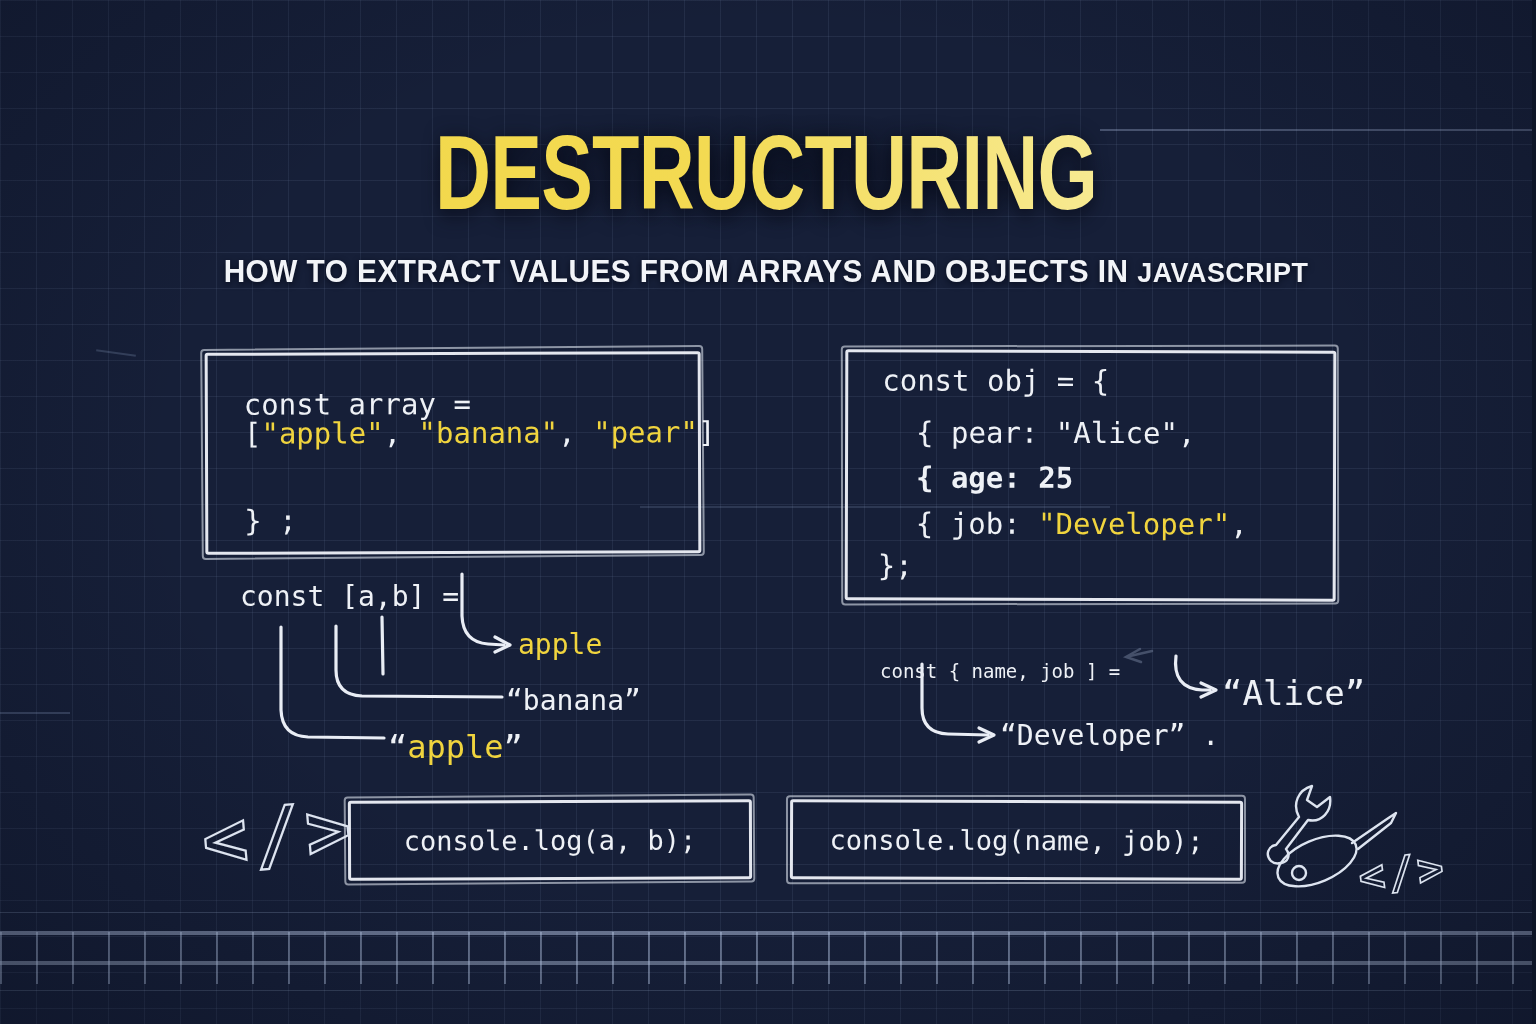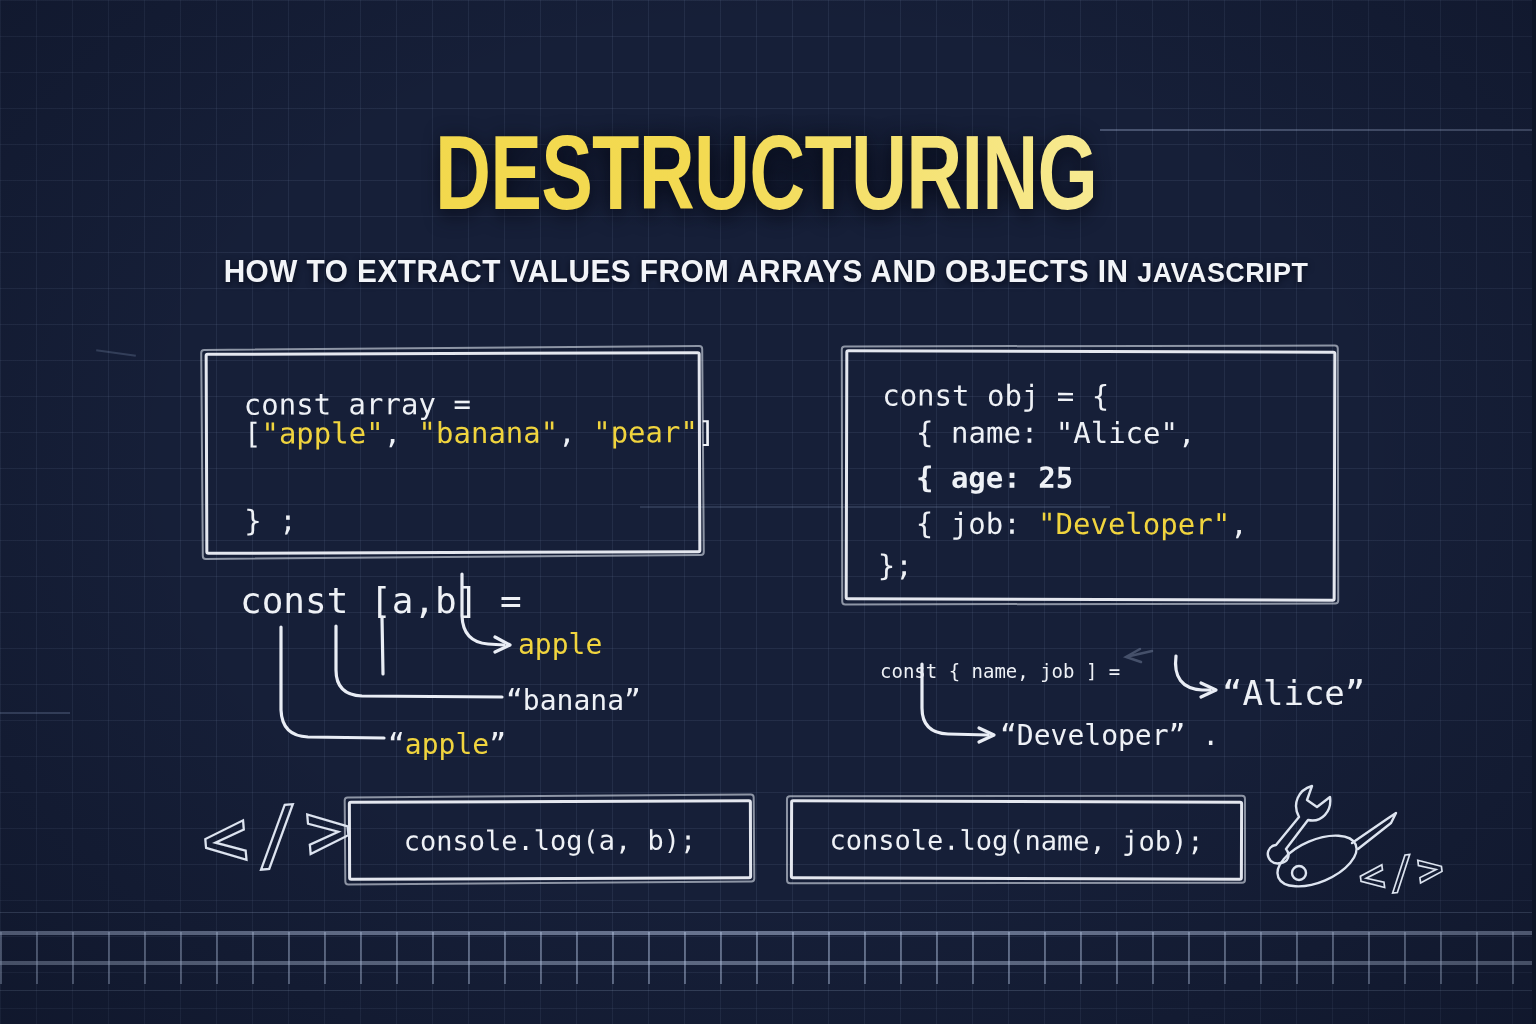--- a/index.html
+++ b/index.html
@@ -81,31 +81,31 @@
 
   <div class="subtitle"><span>HOW TO EXTRACT VALUES FROM ARRAYS AND OBJECTS IN </span><span class="sub-small">JAVASCRIPT</span></div>
 
   <div class="sketch-box array-box">
     <div class="code-line" style="left:36px;top:32px;"><span class="w">const array =</span></div>
     <div class="code-line" style="left:36px;top:61px;"><span class="w">[</span><span class="y">"apple"</span><span class="w">, </span><span class="y">"banana"</span><span class="w">, </span><span class="y">"pear"</span><span class="w">]</span></div>
     <div class="code-line" style="left:36px;top:148px;"><span class="w">} ;</span></div>
   </div>
 
   <div class="sketch-box object-box">
-    <div class="code-line" style="left:34px;top:26px;"><span class="w">const obj = {</span></div>
-    <div class="code-line" style="left:68px;top:63px;"><span class="w">{ name: </span><span class="w">"Alice",</span></div>
+    <div class="code-line" style="left:34px;top:11px;"><span class="w">const obj = {</span></div>
+    <div class="code-line" style="left:68px;top:63px;"><span class="w">{ pear: </span><span class="w">"Alice",</span></div>
     <div class="code-line" style="left:68px;top:108px;font-weight:bold;"><span class="w">{ age: 25</span></div>
     <div class="code-line" style="left:68px;top:154px;"><span class="w">{ job: </span><span class="y">"Developer"</span><span class="w">,</span></div>
     <div class="code-line" style="left:30px;top:196px;"><span class="w">};</span></div>
   </div>
 
-  <div class="abs-code" style="left:240px;top:580px;font-size:36px;">const [a,b] =</div>
+  <div class="abs-code" style="left:240px;top:580px;font-size:28px;">const [a,b] =</div>
   <div class="abs-code y" style="left:518px;top:628px;font-size:28px;">apple</div>
   <div class="abs-code w" style="left:506px;top:684px;font-size:28px;">“banana”</div>
-  <div class="abs-code" style="left:388px;top:728px;font-size:28px;"><span class="w">“</span><span class="y">apple</span><span class="w">”</span></div>
+  <div class="abs-code" style="left:388px;top:728px;font-size:32px;"><span class="w">“</span><span class="y">apple</span><span class="w">”</span></div>
 
   <div class="abs-code" style="left:880px;top:660px;font-size:19px;">const { name, job ] =</div>
   <div class="abs-code w" style="left:1222px;top:673px;font-size:34px;">“Alice”</div>
   <div class="abs-code w" style="left:1000px;top:719px;font-size:28px;">“Developer” .</div>
 
   <div class="sketch-box console-box-left">
     <div class="console-text">console.log(a, b);</div>
   </div>
   <div class="sketch-box console-box-right">
     <div class="console-text">console.log(name, job);</div>

